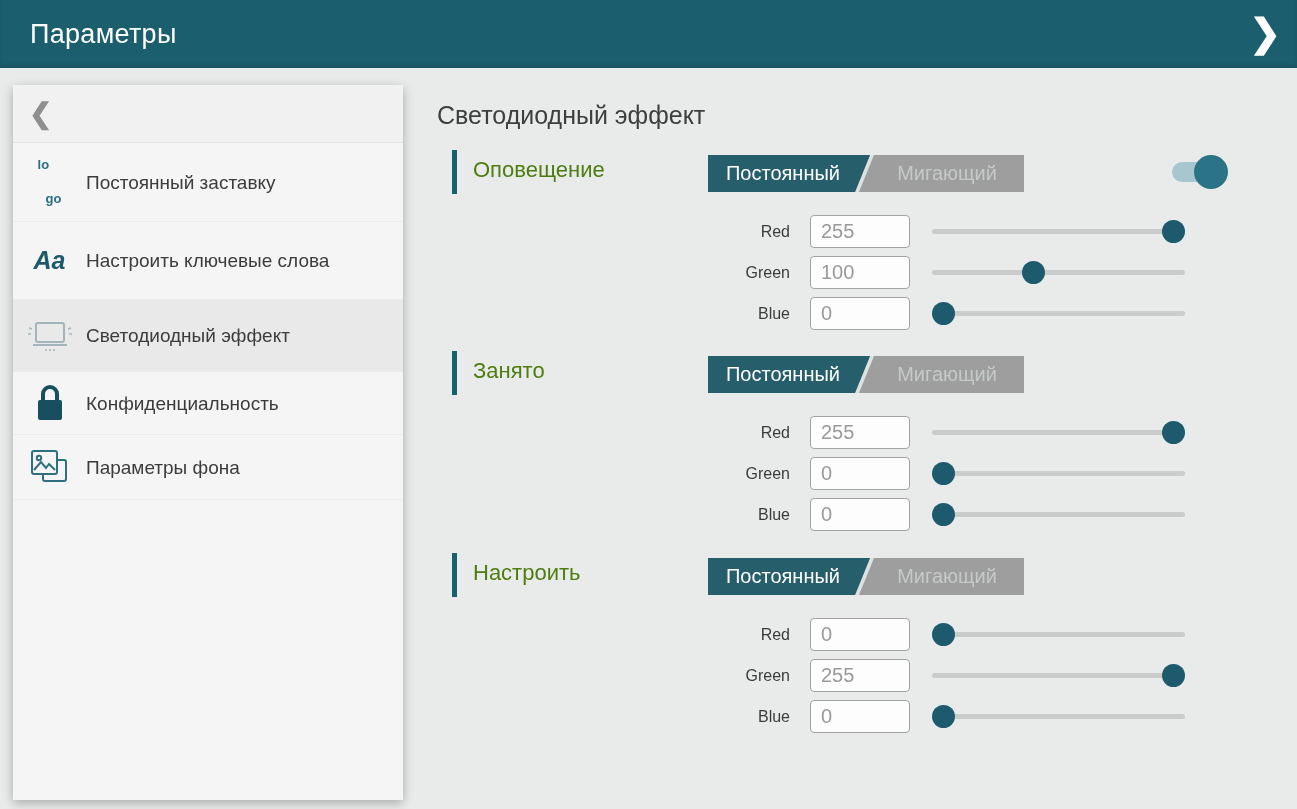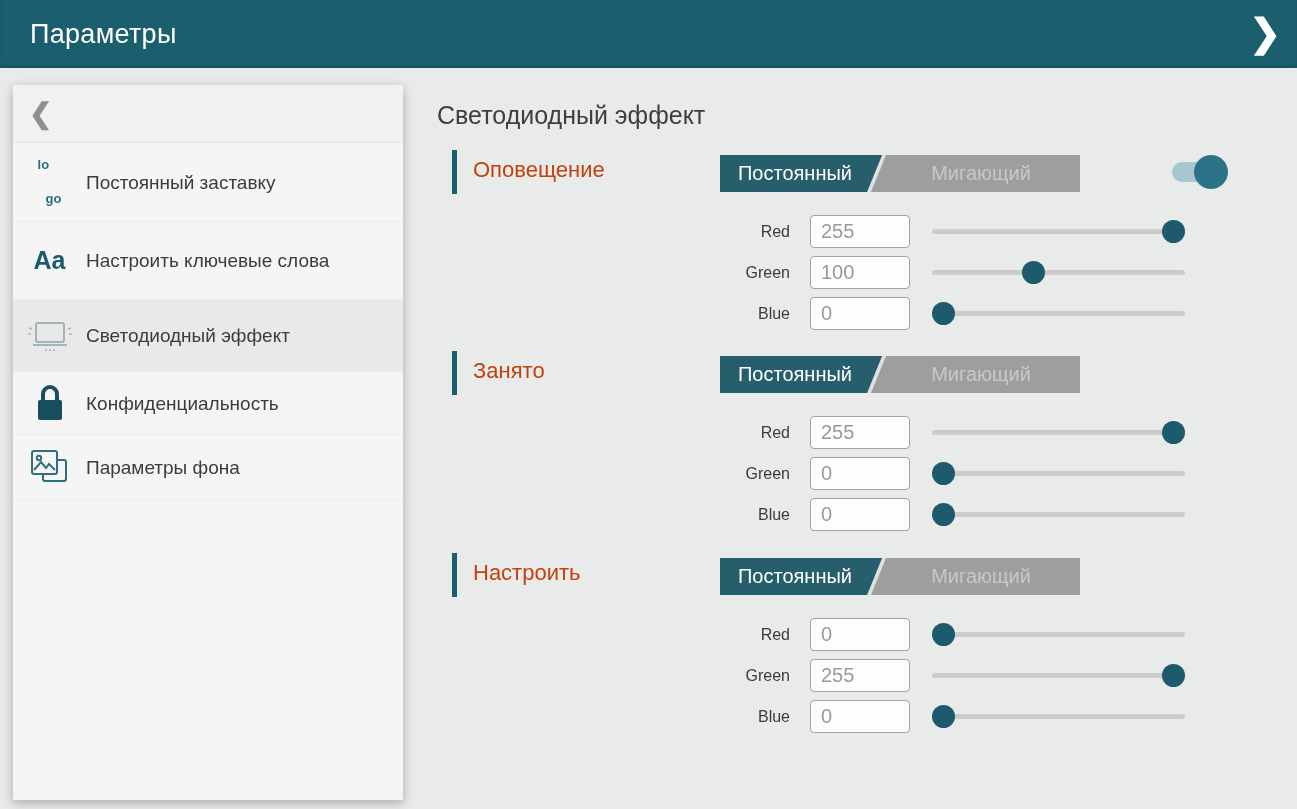--- a/index.html
+++ b/index.html
@@ -31,28 +31,28 @@
   }
   .sb-item {
     display:flex; align-items:center; border-bottom:1px solid #ECECEC; cursor:pointer;
   }
   .sb-item.selected { background:#E9E9E9; }
   .sb-item .ic { width:73px; min-width:73px; display:flex; justify-content:center; align-items:center; }
   .sb-item .label { font-size:19px; color:#3C3C3C; max-width:245px; line-height:25px; }
   .h1{height:79px} .h2{height:78px} .h3{height:72px} .h4{height:63px} .h5{height:65px}
   .logo-ic { color:#2A7080; font-weight:bold; font-size:13px; line-height:12px; }
   .logo-ic .l2 { display:block; margin-left:8px;margin-top:22px; }
-  .aa-ic { color:#1C5A6B; font-weight:bold; font-size:25px; }
+  .aa-ic { color:#1C5A6B; font-weight:bold; font-size:25px;font-style:italic; }
   
   .main-title { position:absolute; left:437px; top:101px; font-size:25px; color:#3E3E3E; }
   .section { position:absolute; left:452px; width:745px; height:192px; }
   #sec0{top:146px} #sec1{top:347px} #sec2{top:549px}
   .sec-bar { position:absolute; left:0; top:4px; width:5px; height:44px; background:#1A5F6E; }
-  .sec-name { position:absolute; left:21px; top:11px; font-size:22px; color:#c2410c; }
-  .toggle { position:absolute; left:268px; top:9px; width:360px; height:37px; background:#9E9E9E; }
+  .sec-name { position:absolute; left:21px; top:11px; font-size:22px; color:#4d7c0f; }
+  .toggle { position:absolute; left:256px; top:9px; width:316px; height:37px; background:#9E9E9E; }
   .toggle .gap {
     position:absolute; left:0; top:0; width:100%; height:100%;
     background:#DDE1E1; clip-path:polygon(162px 0, 166px 0, 151px 100%, 147px 100%);
   }
   .opt-const {
     position:absolute; left:0; top:0; height:100%; width:162px;
     background:#265E6C; clip-path:polygon(0 0, 162px 0, 147px 100%, 0 100%);
     color:#FFFFFF; font-size:20px; display:flex; align-items:center; justify-content:center;
     padding-right:12px; cursor:pointer; user-select:none;
   }

